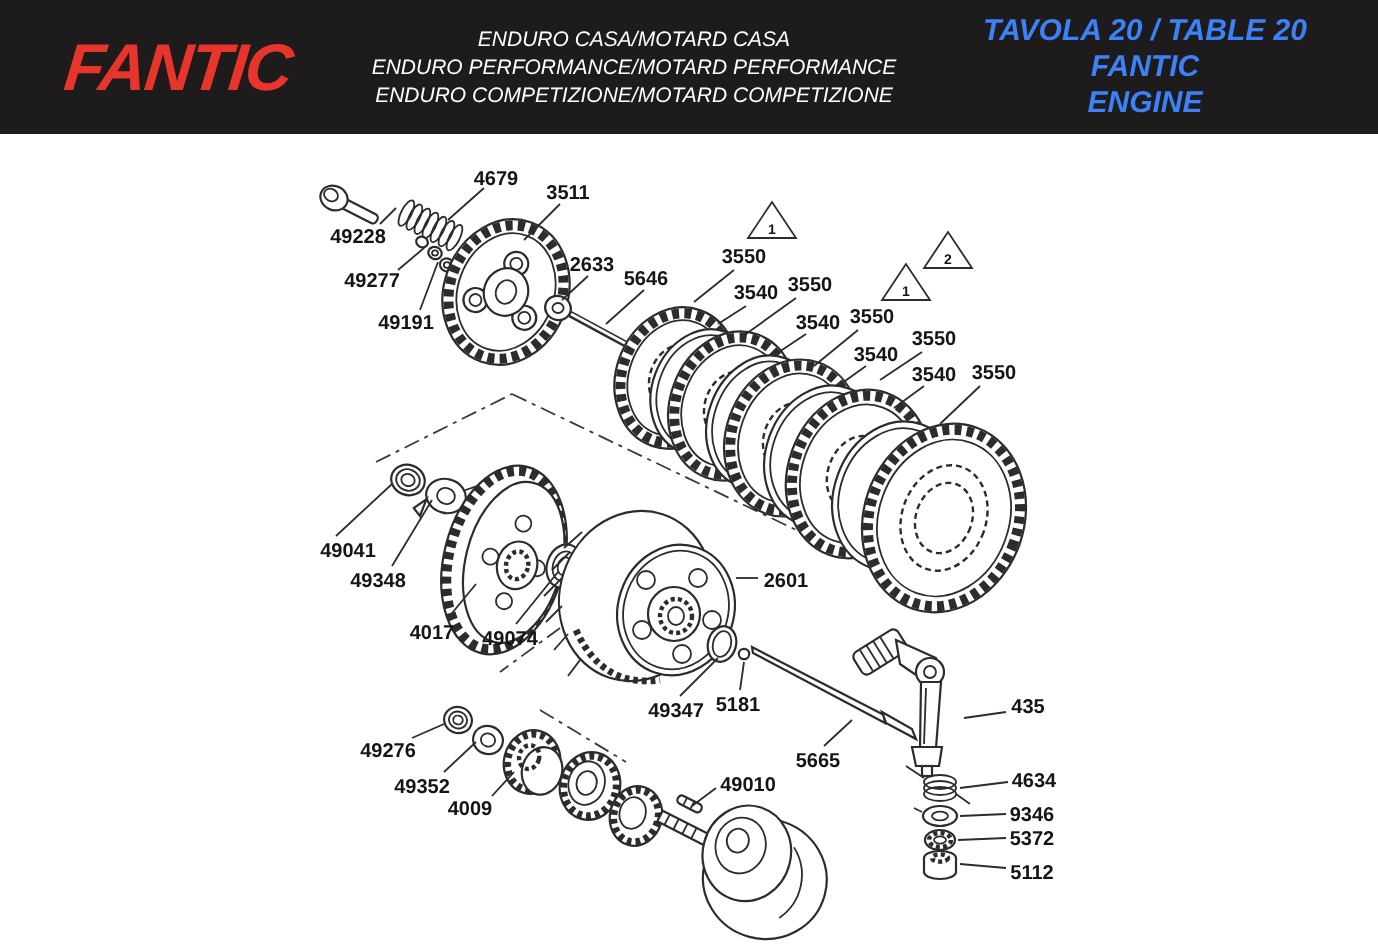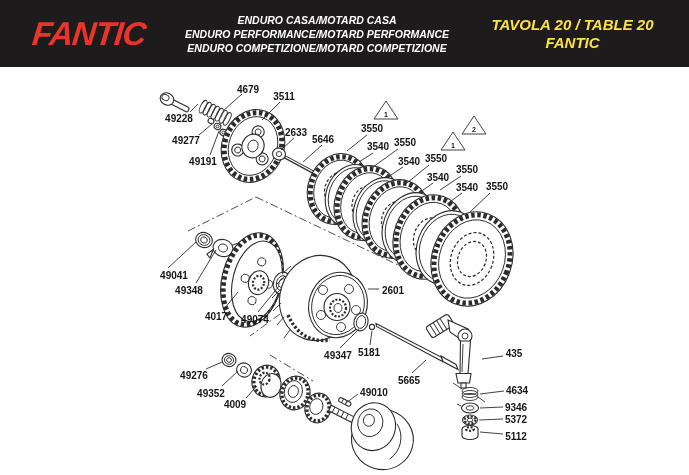--- a/index.html
+++ b/index.html
@@ -3,23 +3,23 @@
 <meta charset="utf-8">
 <style>
   html,body{margin:0;padding:0;background:#888;}
   #page{position:relative;width:689px;height:475px;background:#ffffff;overflow:hidden;
         font-family:"Liberation Sans",sans-serif;}
   
   #hdr{position:absolute;left:0;top:0;width:689px;height:67px;background:#1d1b1b;
        display:flex;align-items:center;}
   #logo{width:178px;text-align:center;color:#e8352b;font-size:33px;font-weight:bold;
         font-style:italic;letter-spacing:-1px;transform:skewX(-6deg);line-height:1;}
-  #models{width:278px;text-align:center;color:#fff;font-size:10.5px;font-weight:bold;
+  #models{width:278px;text-align:center;color:#fff;font-size:10.5px;font-weight:normal;
           font-style:italic;line-height:14px;white-space:nowrap;}
-  #tav{flex:1;text-align:center;color:#fde047;font-weight:bold;font-style:italic;
+  #tav{flex:1;text-align:center;color:#3b82f6;font-weight:bold;font-style:italic;
        font-size:15px;line-height:18px;}
   
   svg{position:absolute;left:0;top:0;}
   .pl{fill:#fff;stroke:#2c2c2c;stroke-width:1.1;}
   .ln{fill:none;stroke:#2c2c2c;stroke-width:0.9;}
   .teeth{fill:none;stroke:#2c2c2c;stroke-width:5;stroke-dasharray:3.5 2.6;}
   .teeth-sm{fill:none;stroke:#2c2c2c;stroke-width:3.4;stroke-dasharray:2.4 2;}
   .wavy{fill:none;stroke:#2c2c2c;stroke-width:1.2;stroke-dasharray:3 2;}
   .spline{fill:none;stroke:#2c2c2c;stroke-width:2.2;stroke-dasharray:2 1.6;}
   .dashdot{fill:none;stroke:#3a3a3a;stroke-width:0.9;stroke-dasharray:8 3 2 3;}
@@ -34,20 +34,21 @@
   <div id="hdr">
     <div id="logo">FANTIC</div>
     <div id="models">
       <div>ENDURO CASA/MOTARD CASA</div>
       <div>ENDURO PERFORMANCE/MOTARD PERFORMANCE</div>
       <div>ENDURO COMPETIZIONE/MOTARD COMPETIZIONE</div>
     </div>
     <div id="tav">
       <div>TAVOLA 20  /  TABLE 20</div>
       <div>FANTIC</div>
+      <div>ENGINE</div>
     </div>
   </div>
 
   <svg width="689" height="475" viewBox="0 0 689 475">
 
     <g>
       <path class="dashdot" d="M188,231 L256,197"></path>
       <path class="dashdot" d="M256,197 L442,286"></path>
       <path class="dashdot" d="M442,286 L490,261"></path>
       <path class="dashdot" d="M280,314 L250,336"></path>

